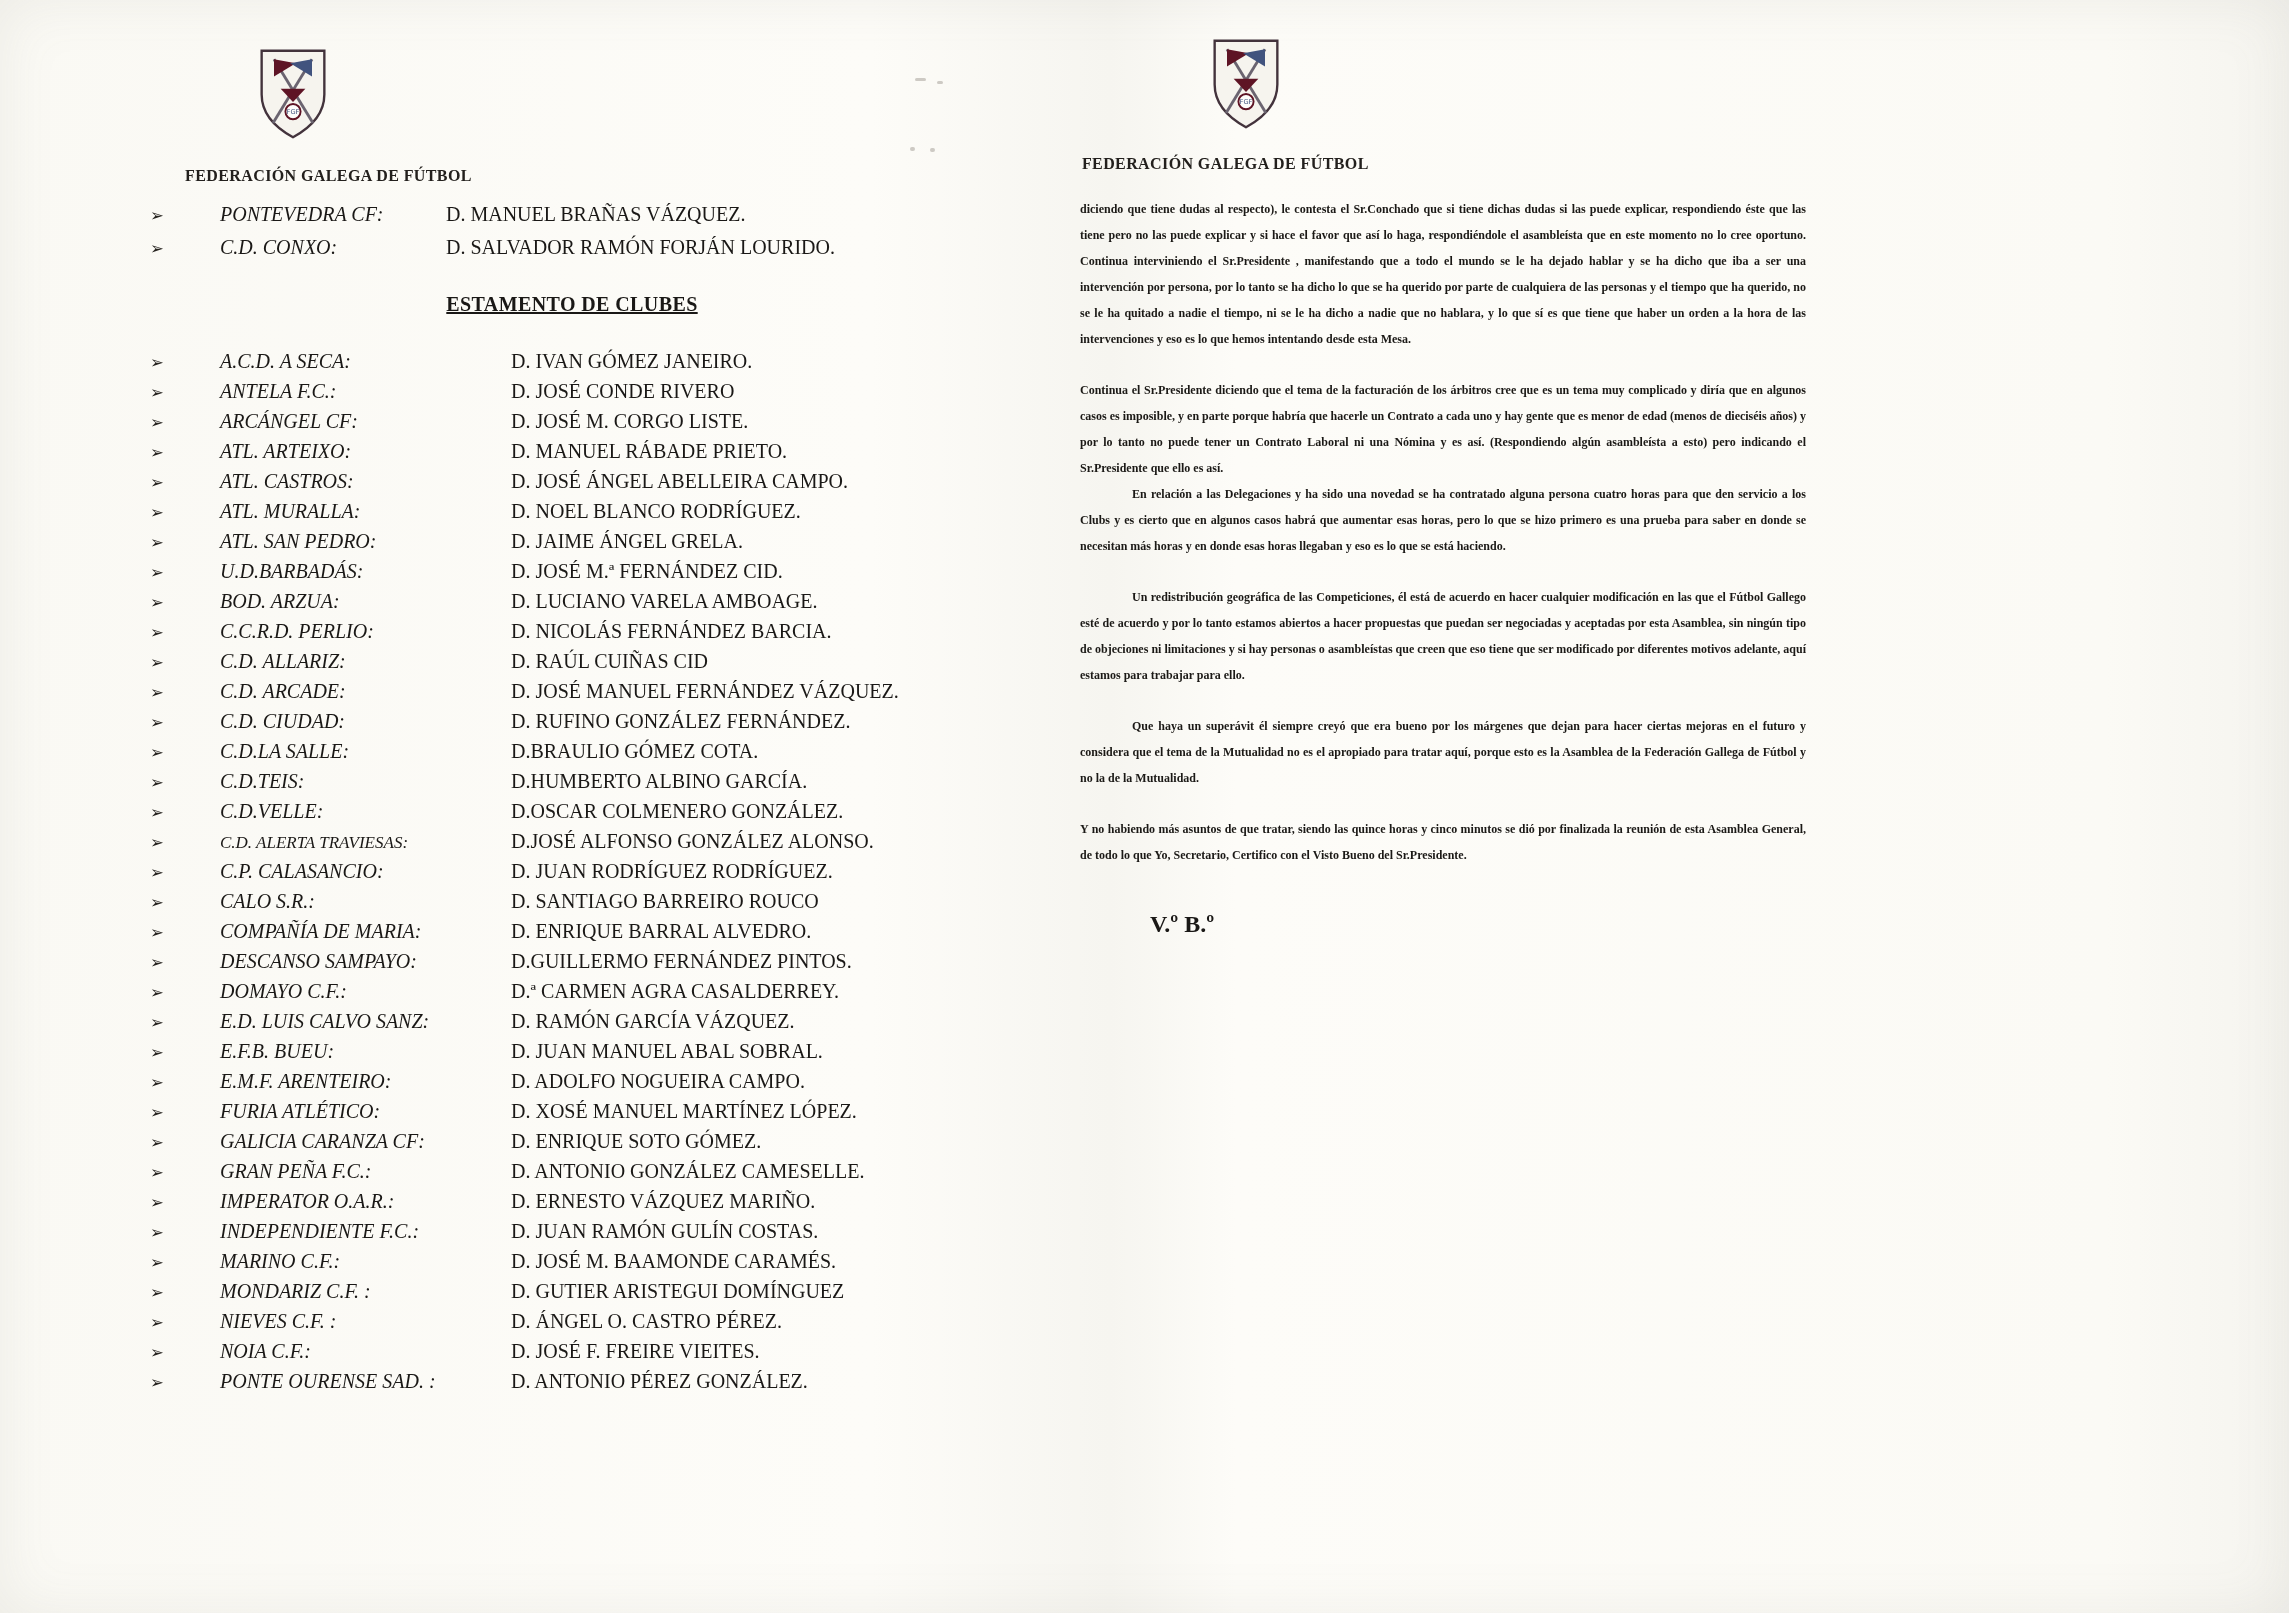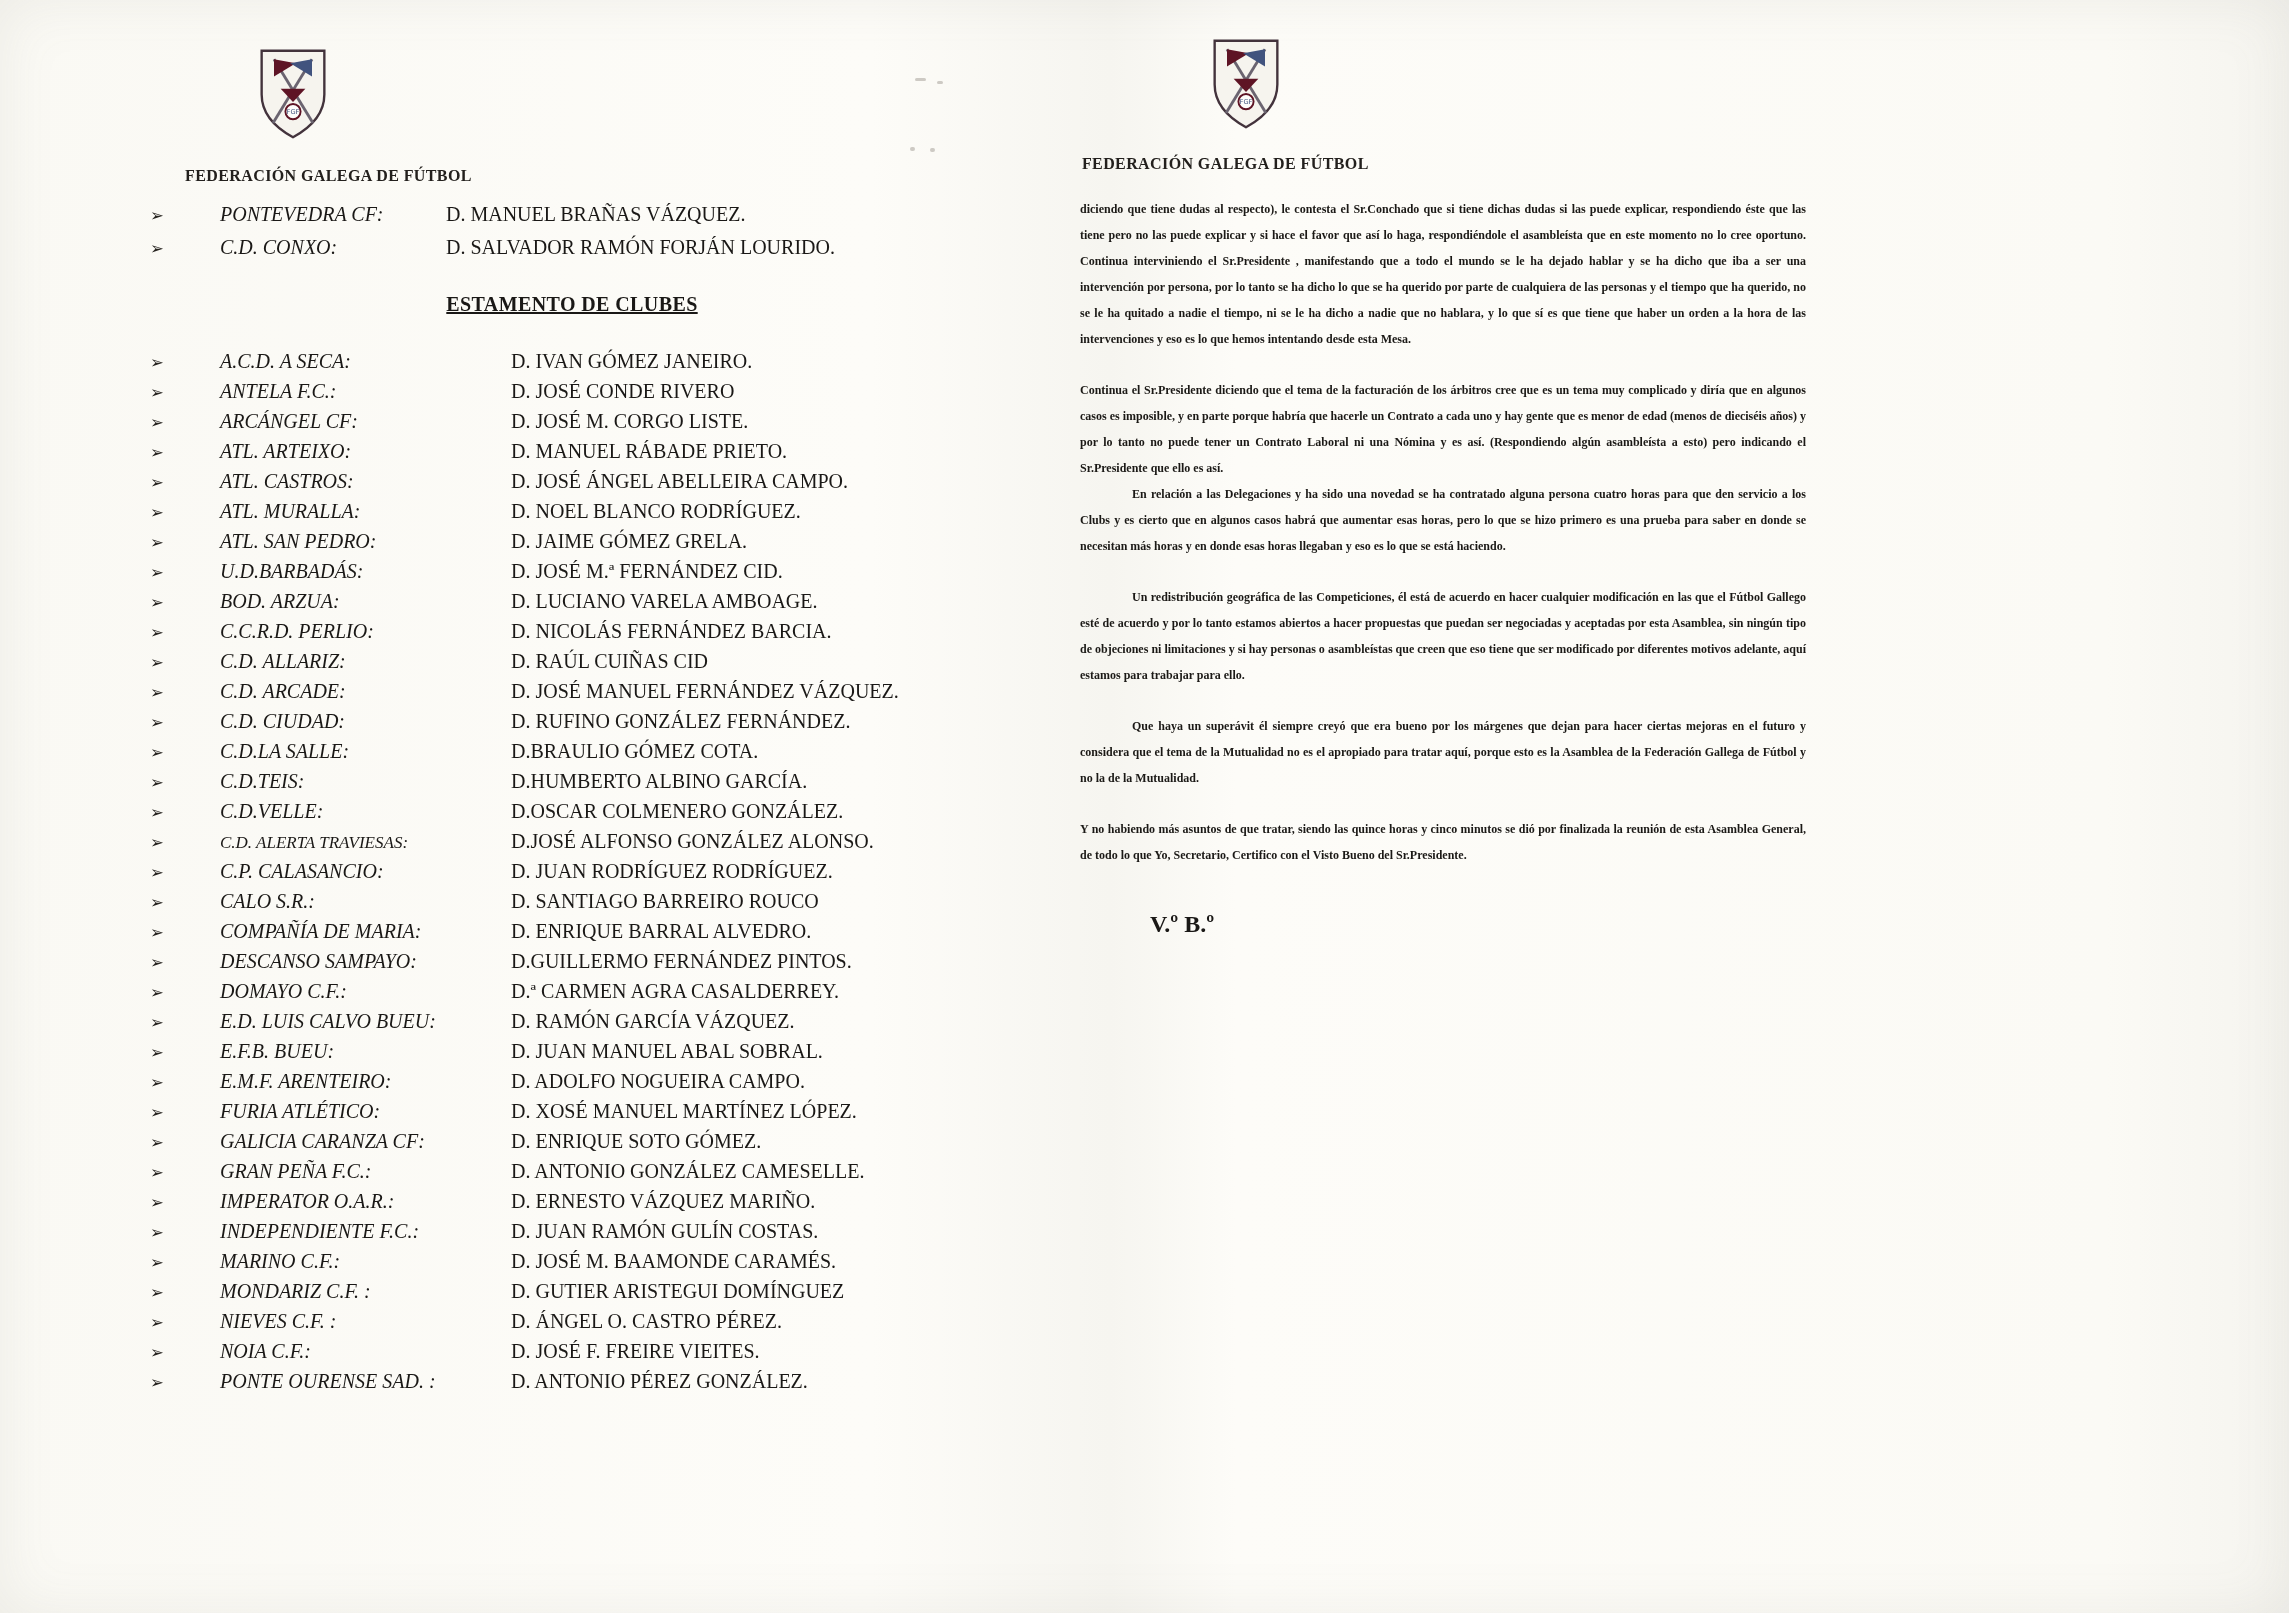--- a/index.html
+++ b/index.html
@@ -143,21 +143,21 @@
 
         <div class="row">
           <span class="bullet">➢</span>
           <span class="club">ATL. MURALLA:</span>
           <span class="delegate">D. NOEL BLANCO RODRÍGUEZ.</span>
         </div>
 
         <div class="row">
           <span class="bullet">➢</span>
           <span class="club">ATL. SAN PEDRO:</span>
-          <span class="delegate">D. JAIME GÓMEZ GRELA.</span>
+          <span class="delegate">D. JAIME ÁNGEL GRELA.</span>
         </div>
 
         <div class="row">
           <span class="bullet">➢</span>
           <span class="club">U.D.BARBADÁS:</span>
           <span class="delegate">D. JOSÉ M.ª FERNÁNDEZ CID.</span>
         </div>
 
         <div class="row">
           <span class="bullet">➢</span>
@@ -238,21 +238,21 @@
         </div>
 
         <div class="row">
           <span class="bullet">➢</span>
           <span class="club">DOMAYO C.F.:</span>
           <span class="delegate">D.ª CARMEN AGRA CASALDERREY.</span>
         </div>
 
         <div class="row">
           <span class="bullet">➢</span>
-          <span class="club">E.D. LUIS CALVO BUEU:</span>
+          <span class="club">E.D. LUIS CALVO SANZ:</span>
           <span class="delegate">D. RAMÓN GARCÍA VÁZQUEZ.</span>
         </div>
 
         <div class="row">
           <span class="bullet">➢</span>
           <span class="club">E.F.B. BUEU:</span>
           <span class="delegate">D. JUAN MANUEL ABAL SOBRAL.</span>
         </div>
 
         <div class="row">

